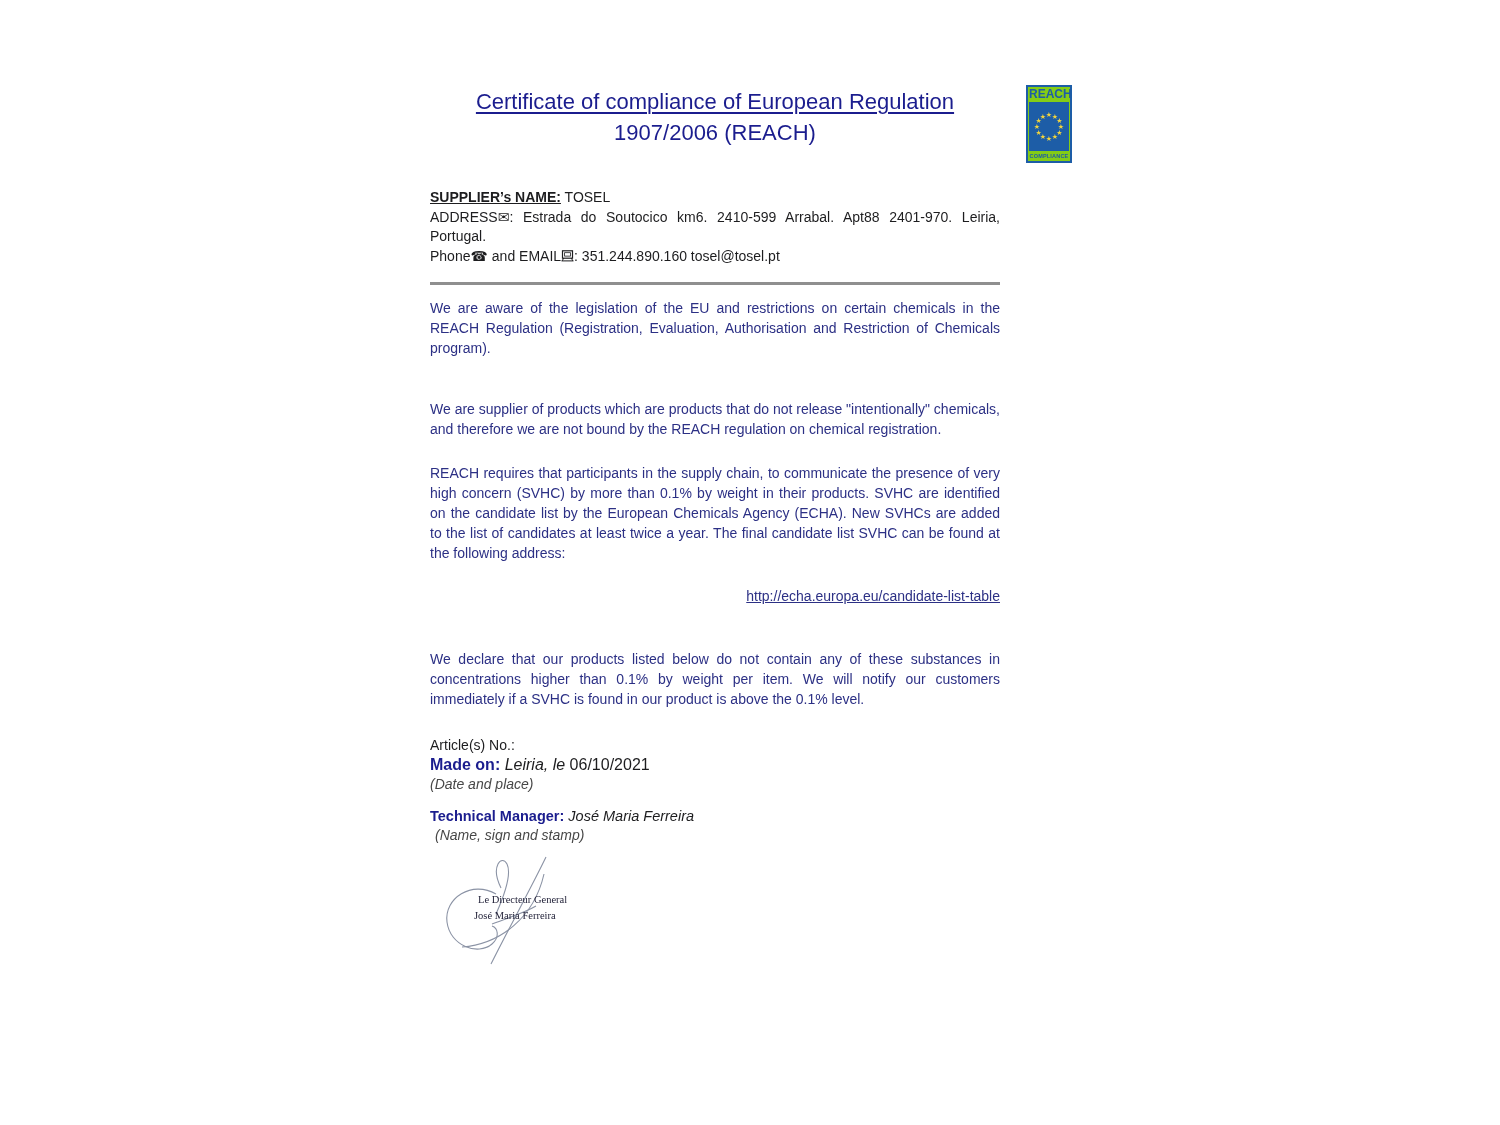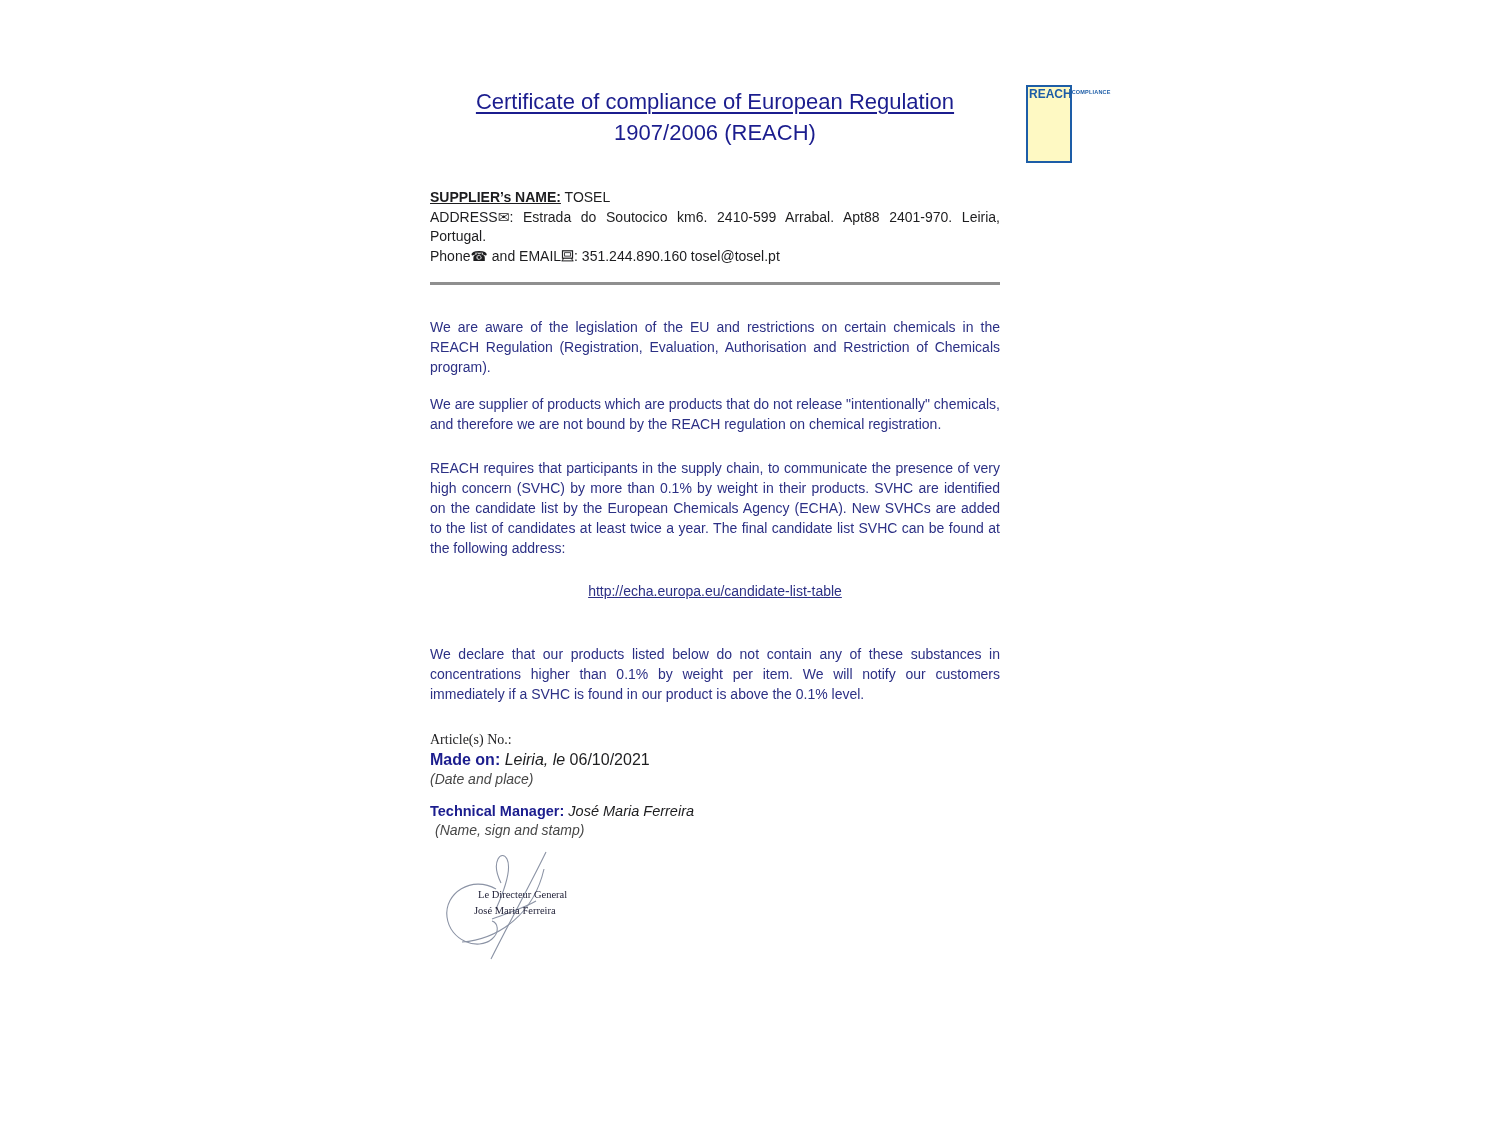--- a/index.html
+++ b/index.html
@@ -16,22 +16,22 @@
   body{
     width:1500px;height:1125px;position:relative;
     font-family:"Liberation Sans", sans-serif;
     color:var(--ink);
   }
   .canvas{position:absolute;left:0;top:0;width:1500px;height:1125px;background:#fff;overflow:hidden;}
 
   
   .logo{
     position:absolute;left:1026px;top:85px;width:46px;height:78px;
-    border:2px solid var(--logo-blue);background:#fef9c3;
-    display:flex;padding:1px;
+    border:2px solid var(--logo-blue);background:#84cc16;
+    display:flex;flex-direction:column;padding:1px;
   }
   .logo-top{font-size:12px;font-weight:bold;color:var(--logo-blue);text-align:center;line-height:13px;}
   .logo-mid{flex:1;background:var(--logo-blue);margin:1px 0;display:flex;align-items:center;justify-content:center;}
   .logo-mid svg{width:100%;height:100%;}
   .logo-mid text{font-family:"DejaVu Sans", sans-serif;font-size:7px;}
   .logo-bottom{font-size:5.5px;font-weight:bold;color:var(--logo-blue);text-align:center;line-height:8px;letter-spacing:.2px;}
 
   
   .doc{position:absolute;left:430px;top:86px;width:570px;}
 
@@ -39,27 +39,27 @@
   .title .t1{text-decoration:underline;text-decoration-thickness:2px;text-underline-offset:3px;}
 
   .supplier{margin-top:40px;font-size:14px;line-height:19.5px;color:var(--ink);}
   .lbl-u{font-weight:bold;text-decoration:underline;}
   .addr{text-align:justify;}
   .glyph{font-family:"DejaVu Sans", sans-serif;font-size:14px;}
 
   .sep{margin-top:16px;height:3px;border:none;background:var(--separator-gray);width:570px;}
 
   .para{color:var(--body-navy);font-size:14px;line-height:20px;text-align:justify;}
-  .p1{margin-top:32px;}
-  .p2{margin-top:17px;}
+  .p1{margin-top:13px;}
+  .p2{margin-top:41px;}
   .p3{margin-top:24px;}
-  .link-row{margin-top:23px;text-align:center;line-height:20px;}
+  .link-row{margin-top:23px;text-align:right;line-height:20px;}
   .link{color:var(--body-navy);font-size:14px;text-decoration:underline;cursor:pointer;}
   .p4{margin-top:43px;}
-  .article{margin-top:26px;font-size:14px;line-height:20px;color:var(--ink);font-family:Liberation Serif, serif;}
+  .article{margin-top:26px;font-size:14px;line-height:20px;color:var(--ink);}
 
   .made-on{font-size:16px;line-height:20px;}
   .navy-b{color:var(--title-navy);font-weight:bold;}
   .ital{font-style:italic;}
   .note{font-size:14px;font-style:italic;color:var(--note-gray);line-height:14px;margin-top:2px;}
   .tech{margin-top:15px;font-size:14.5px;line-height:20px;}
   .note2{padding-left:5px;}
 
   .signature{margin-top:12px;margin-left:4px;width:220px;height:115px;}
   .signature text{font-family:"Liberation Serif", serif;font-size:10.5px;fill:#23233a;}

